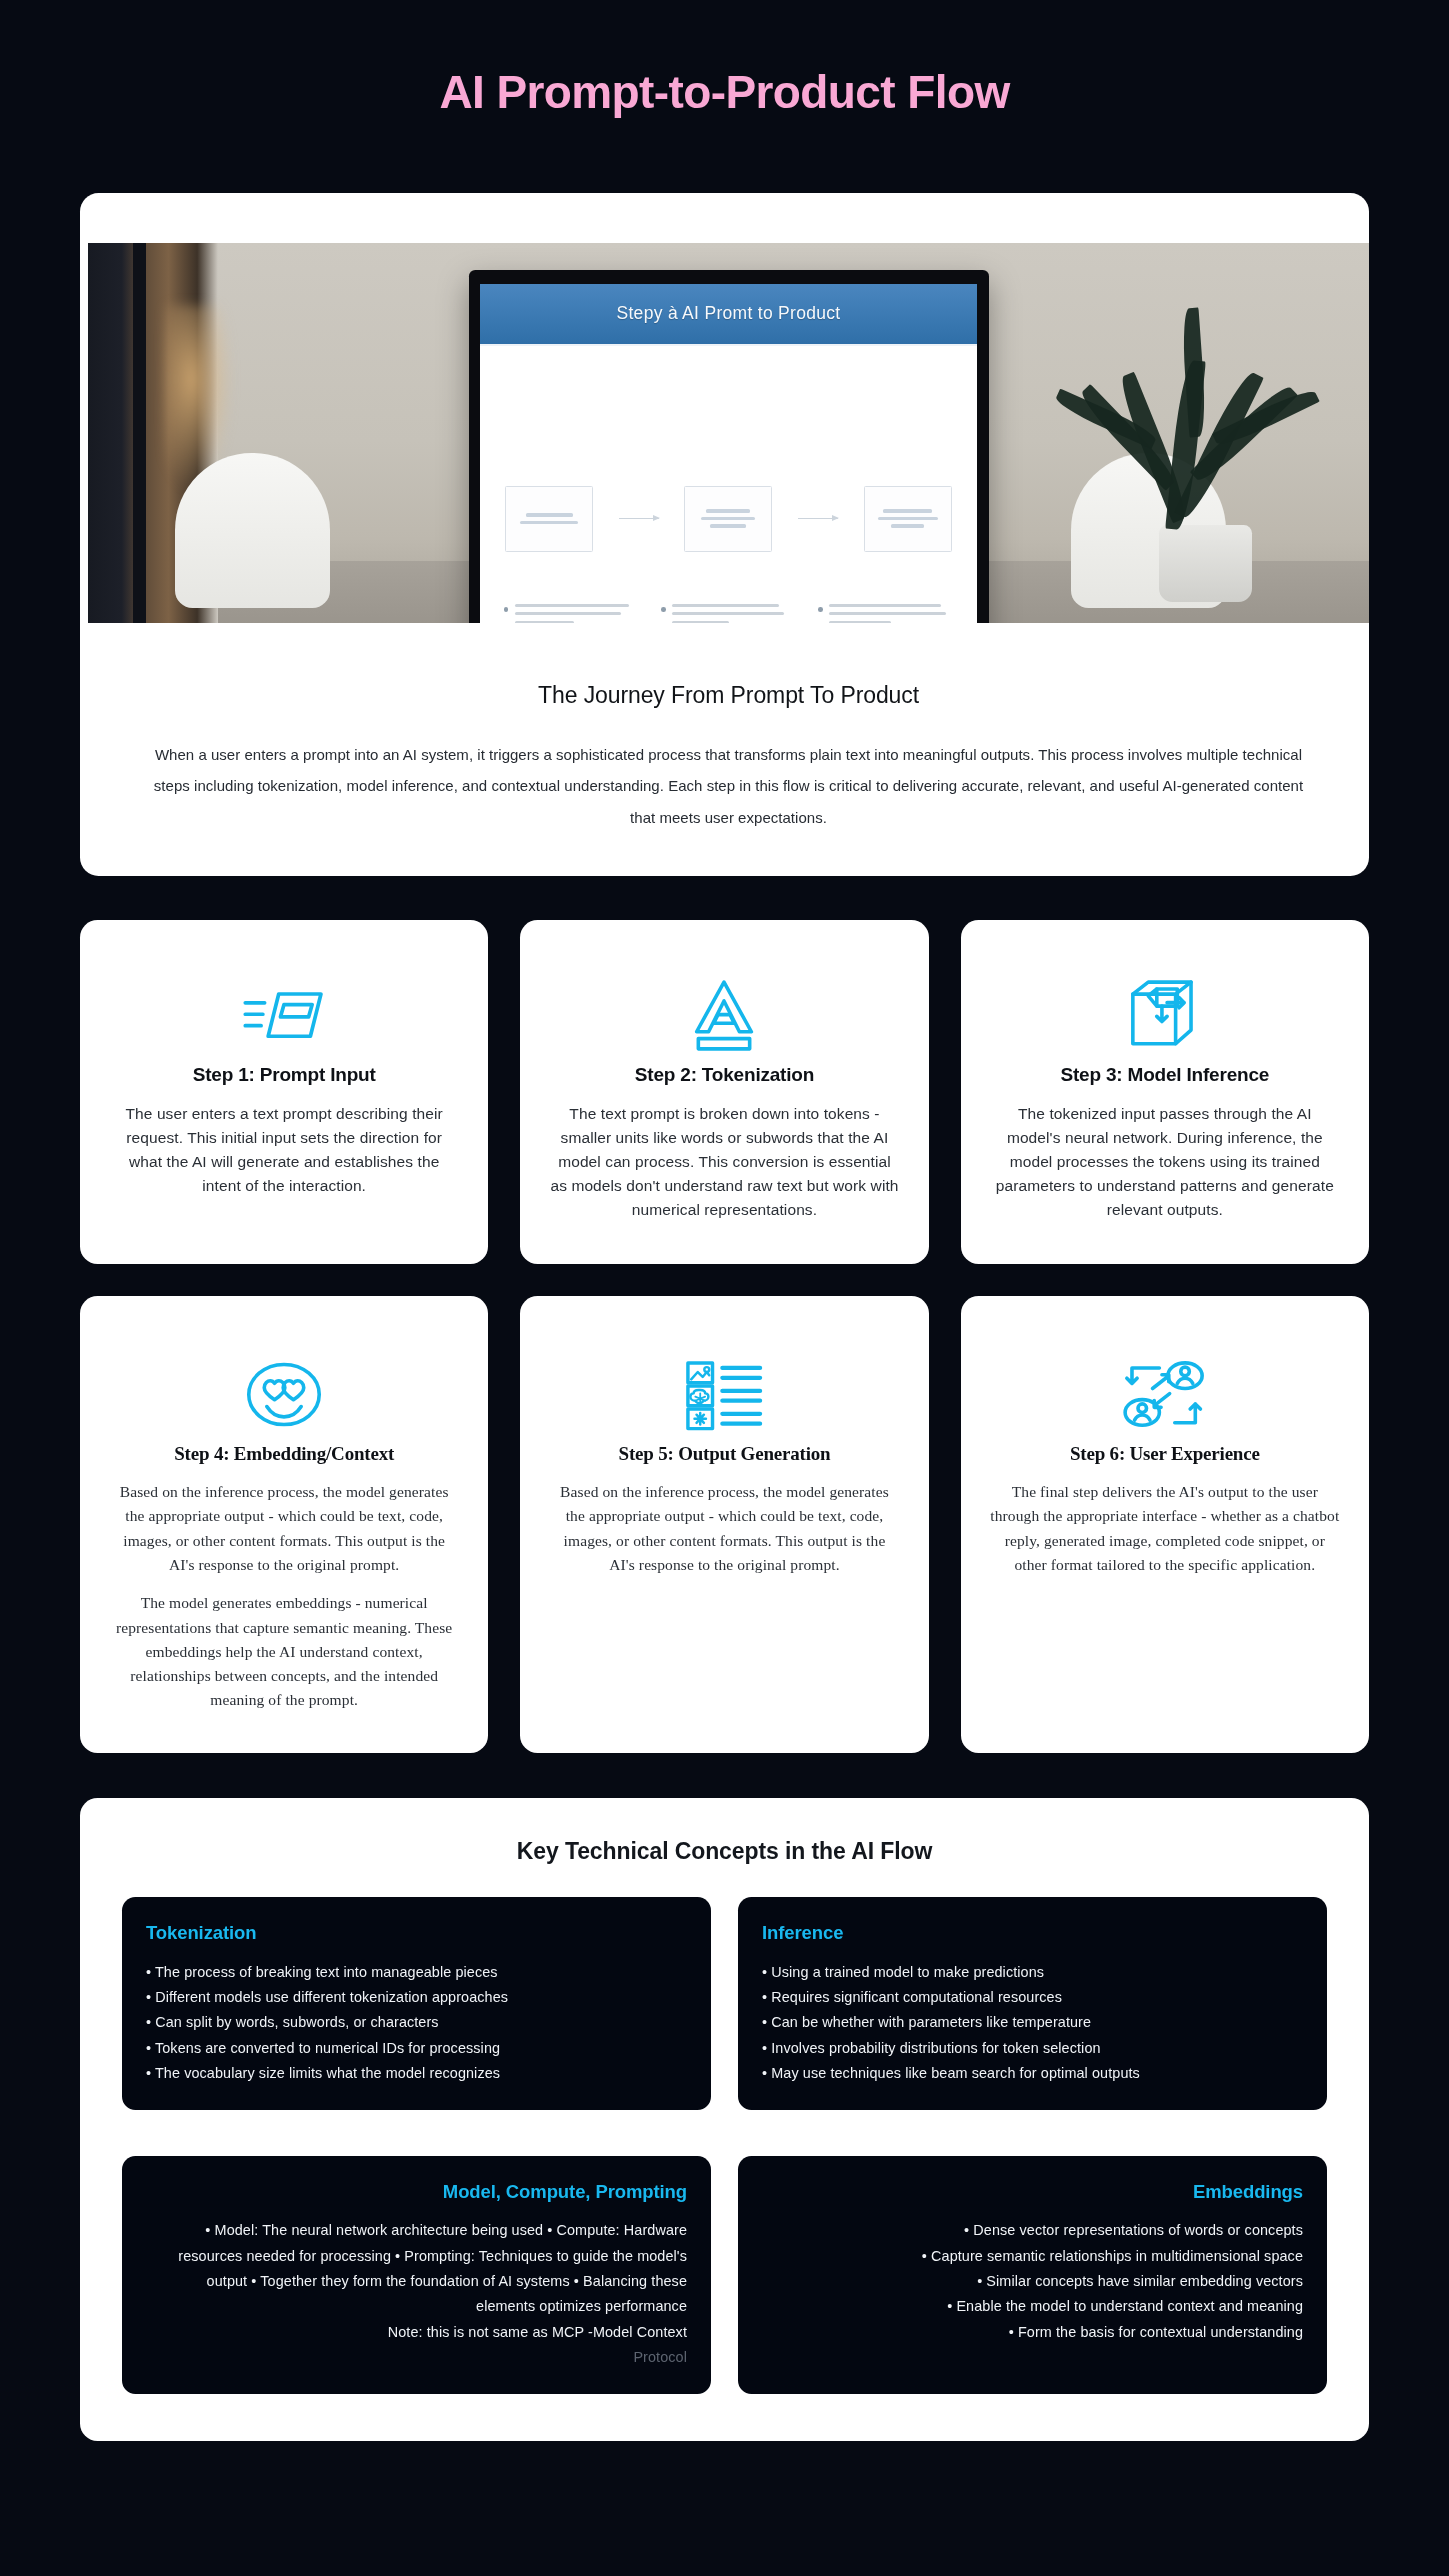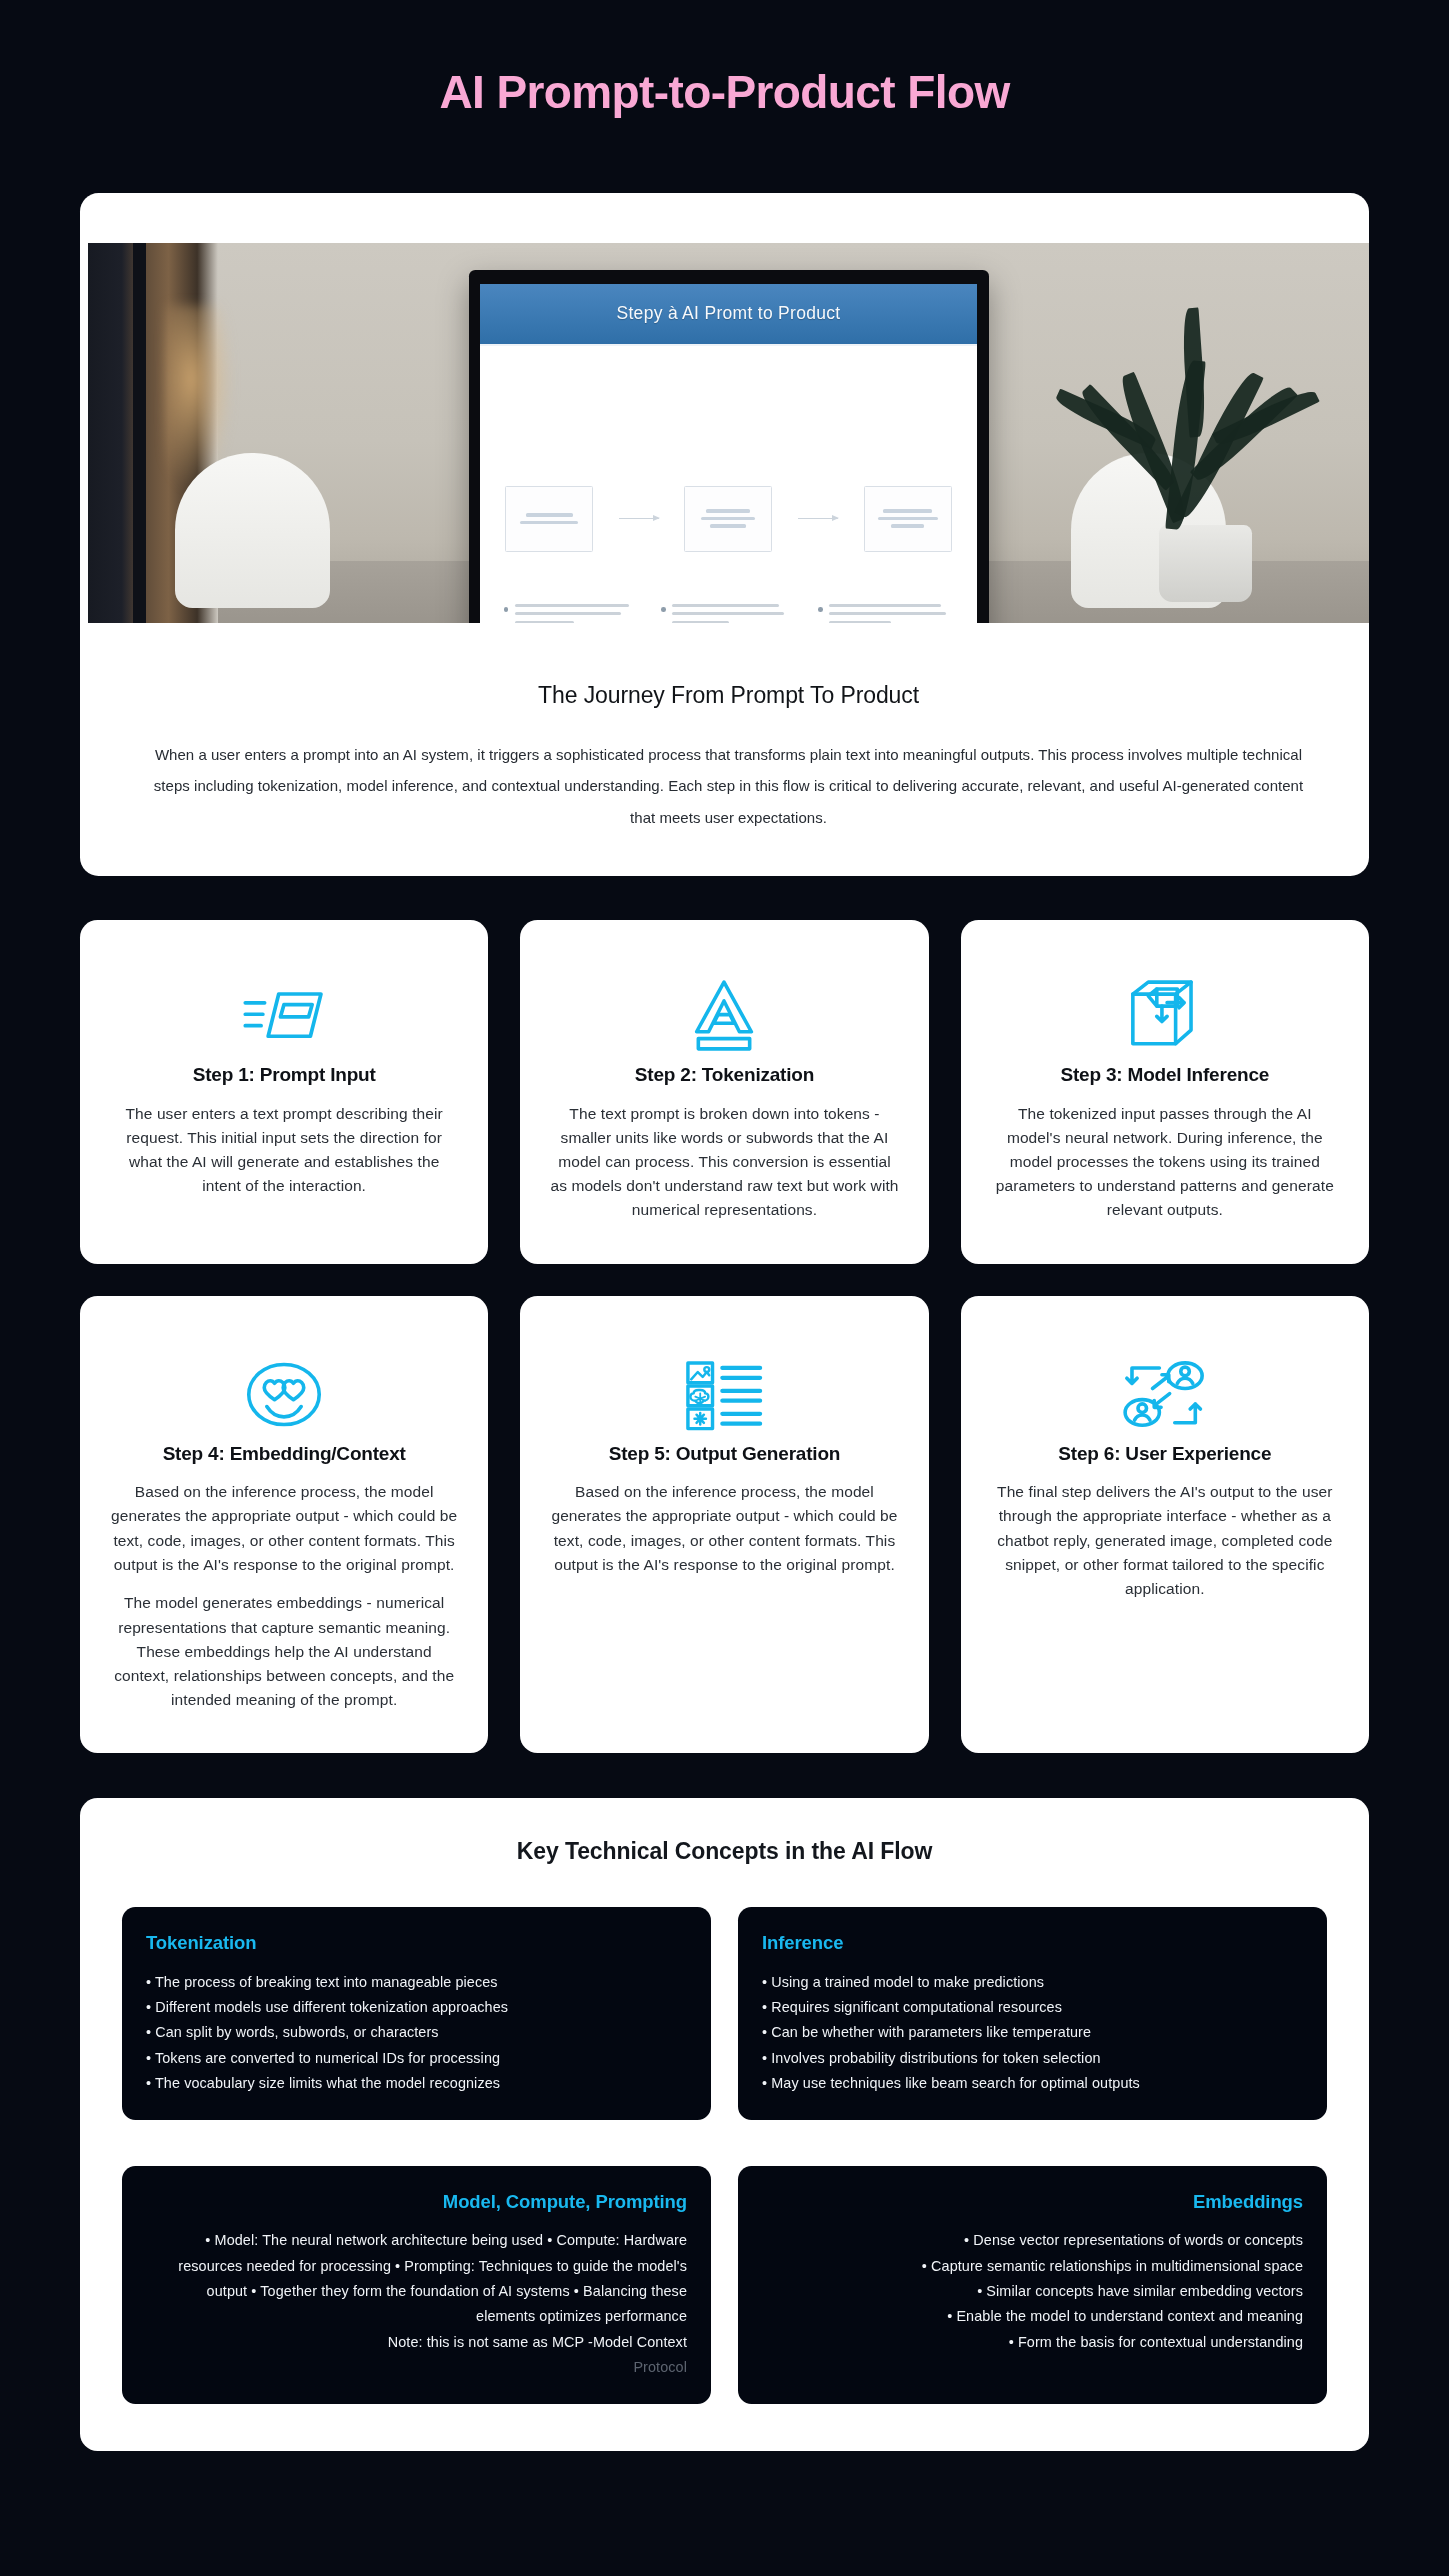--- a/index.html
+++ b/index.html
@@ -163,35 +163,35 @@
   .step-icon{ height:94px; display:flex; align-items:center; justify-content:center;}
   .step-icon svg{ display:block; }
   .step-title{
     color:#0e1116; font-size:19px; font-weight:700; text-align:center;
     margin-top:0; line-height:1.28; letter-spacing:-0.2px;
   }
   .step-desc{
     color:#2a2f36; font-size:15.5px; line-height:1.56; text-align:center;
     margin-top:14.4px; letter-spacing:0.1px;
   }
-  .step-grid.row2{ margin-top:32px; }
+  .step-grid.row2{ margin-top:32px;font-family:Liberation Serif, serif; }
   .step-grid.row2 .step-card{ padding-top:52px; }
 
   
   .concepts-panel{
     background:#ffffff; border-radius:17.5px;
     margin-top:45px; margin-bottom:62px;
     padding:40px 42px 47px 42px;
   }
   .concepts-heading{
     text-align:center; color:#13171d; font-size:23px; font-weight:700;
     letter-spacing:-0.1px;
   }
   .concepts-grid{
-    display:grid; grid-template-columns:1fr 1fr; gap:27px; margin-top:42px;
+    display:grid; grid-template-columns:1fr 1fr; gap:27px; margin-top:32px;
   }
   .concept-box{
     background:#030711; border-radius:13.4px; padding:25px 24px 24px 24px;
     overflow:hidden;
   }
   .concept-box.r2{ margin-top:18.5px;text-align:right; }
   .concept-title{
     color:#19b8ef; font-size:18.5px; font-weight:700; letter-spacing:-0.1px;
   }
   .concept-list{

